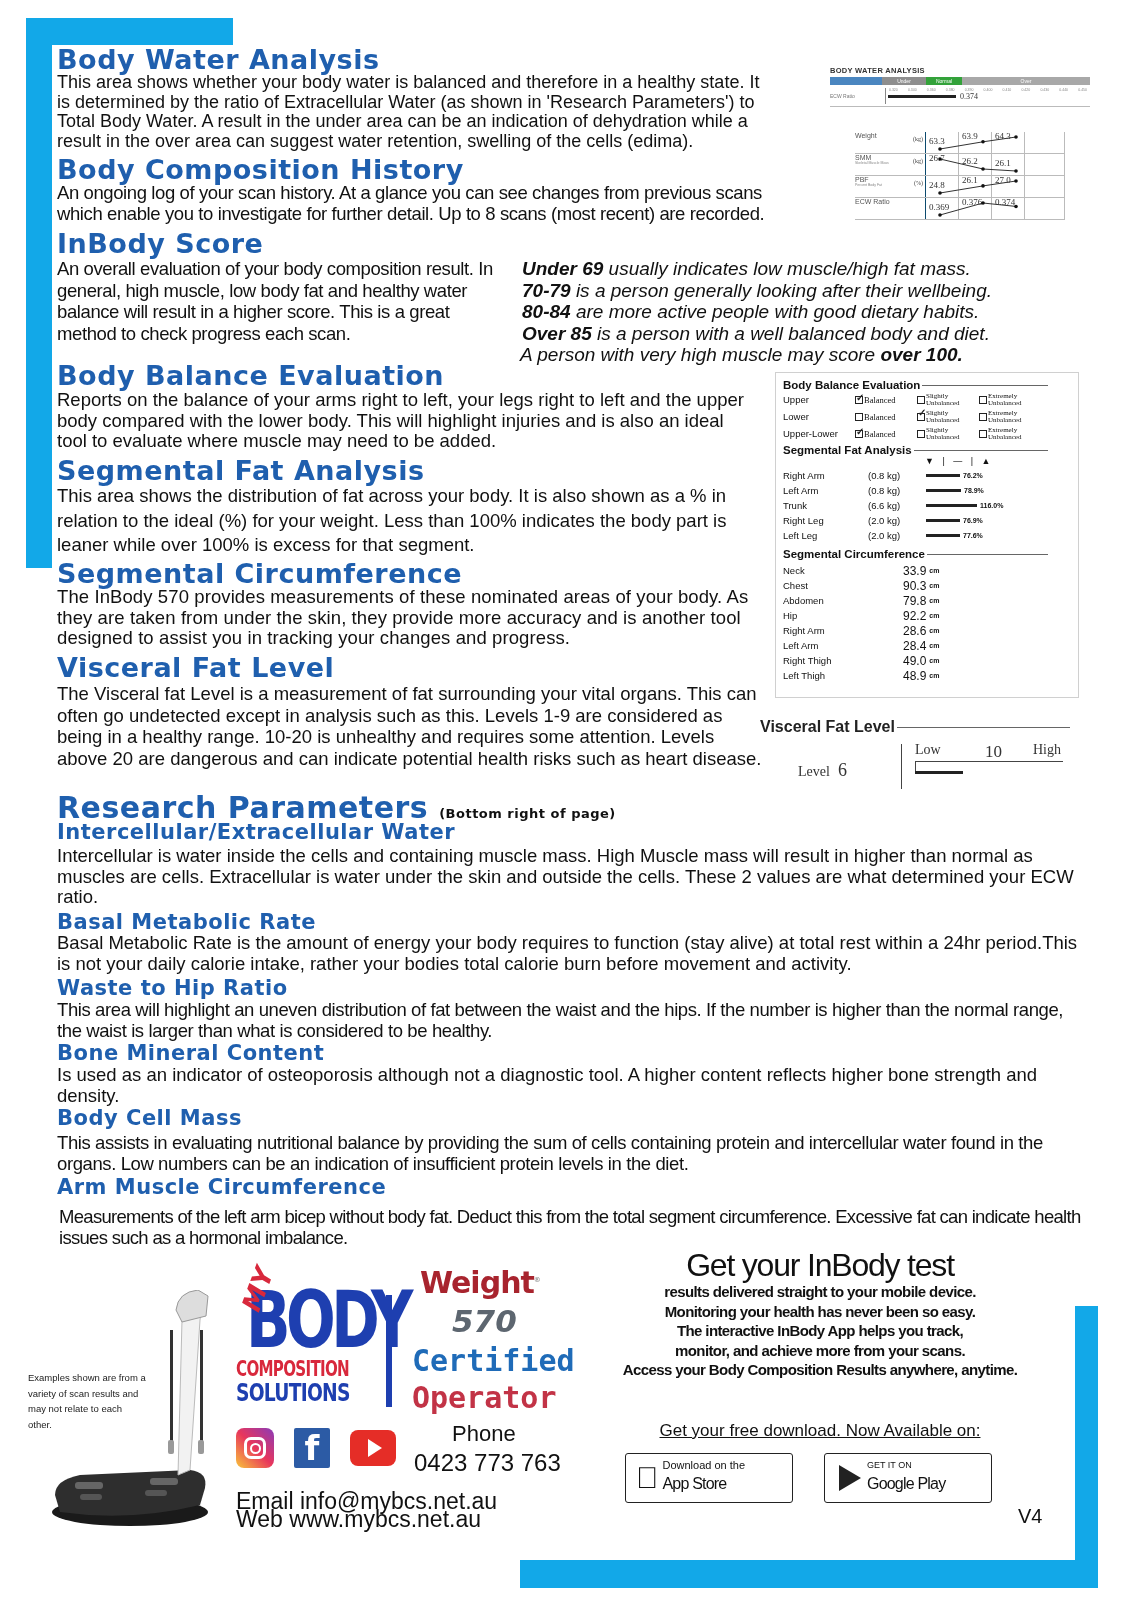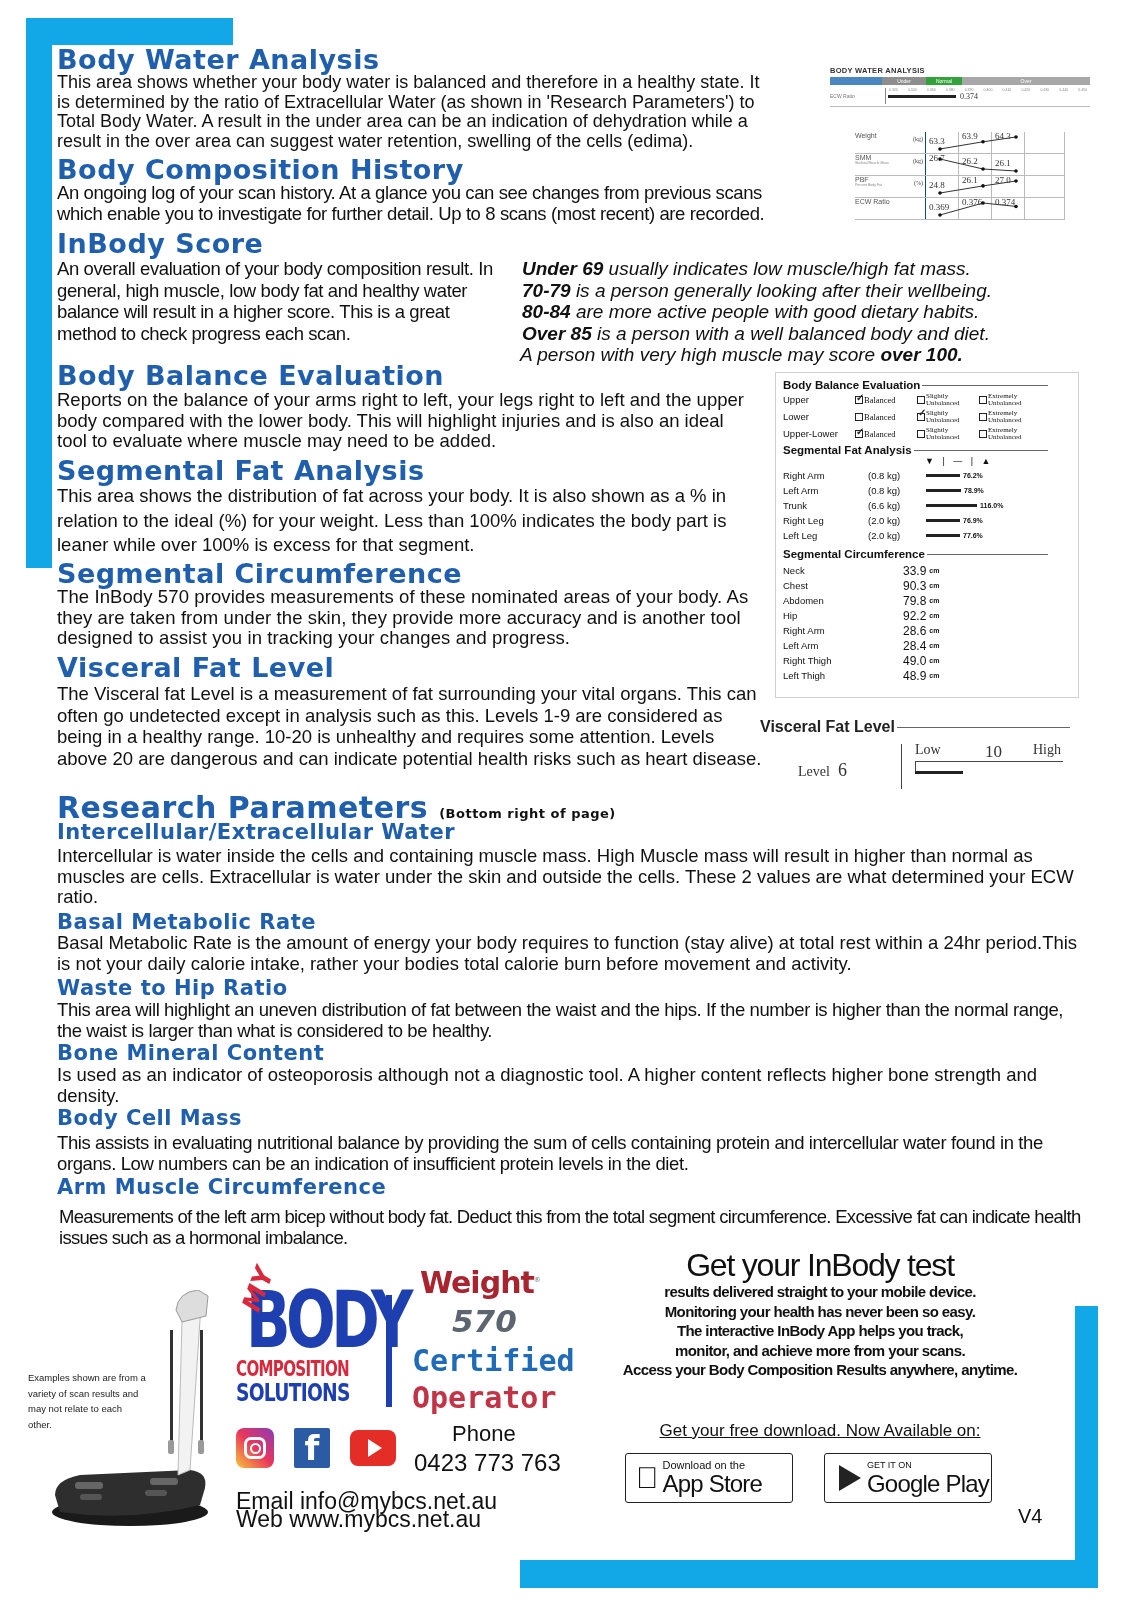--- a/index.html
+++ b/index.html
@@ -120,21 +120,21 @@
   .cta-1 { font-size: 19px; line-height: 24px; }
   .cta-2 { font-size: 32px; line-height: 34px; letter-spacing: -1.2px; }
   .cta-line { font-size: 15px; line-height: 19.5px; letter-spacing: -0.6px; font-weight: bold; }
   .cta-dl { position: absolute; left: 640px; top: 1421px; width: 360px; text-align: center; font-size: 17px; color: #111; text-decoration: underline; }
 
   .store-btn { position: absolute; top: 1453px; height: 50px; border: 1.5px solid #222; border-radius: 3px; background: #fff; display: flex; align-items: center; color: #111; font-family: "Liberation Sans", sans-serif; }
   .apple { left: 625px; width: 168px; }
   .gplay { left: 824px; width: 168px; }
   .store-icon { font-size: 30px; margin: 0 4px 0 10px; }
   .store-small { font-size: 11px; line-height: 11px; }
-  .store-big { font-size: 24px; line-height: 26px; letter-spacing: -0.8px; }
+  .store-big { font-size: 16px; line-height: 26px; letter-spacing: -0.8px; }
   .gp-tri { width: 0; height: 0; border-left: 22px solid #222; border-top: 13px solid transparent; border-bottom: 13px solid transparent; margin: 0 6px 0 14px; }
 
   .version { position: absolute; left: 1018px; top: 1505px; font-size: 20px; color: #111; }
 </style>
 </head>
 <body>
 
 <div class="blue-bar" style="left:26px; top:18px; width:207px; height:27px;"></div>
 <div class="blue-bar" style="left:26px; top:18px; width:26px; height:550px;"></div>
 <div class="blue-bar" style="left:520px; top:1560px; width:578px; height:28px;"></div>

